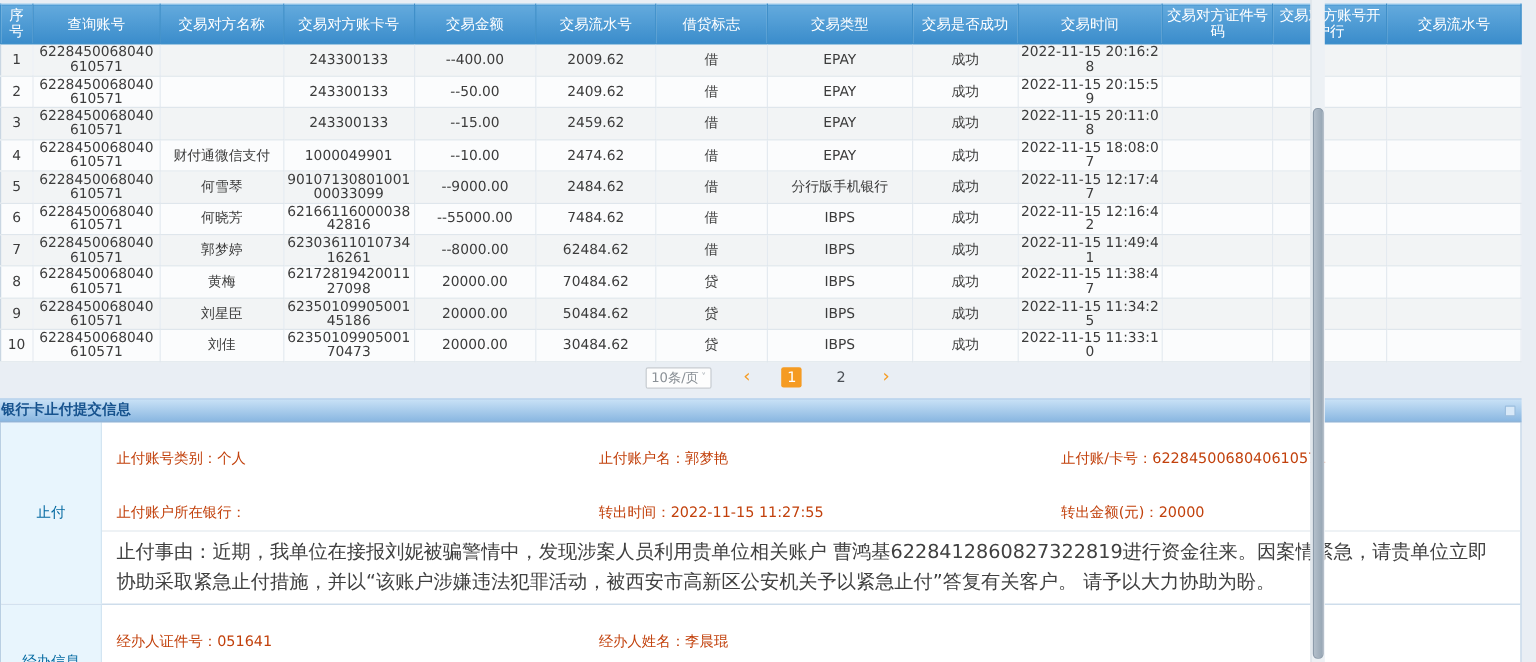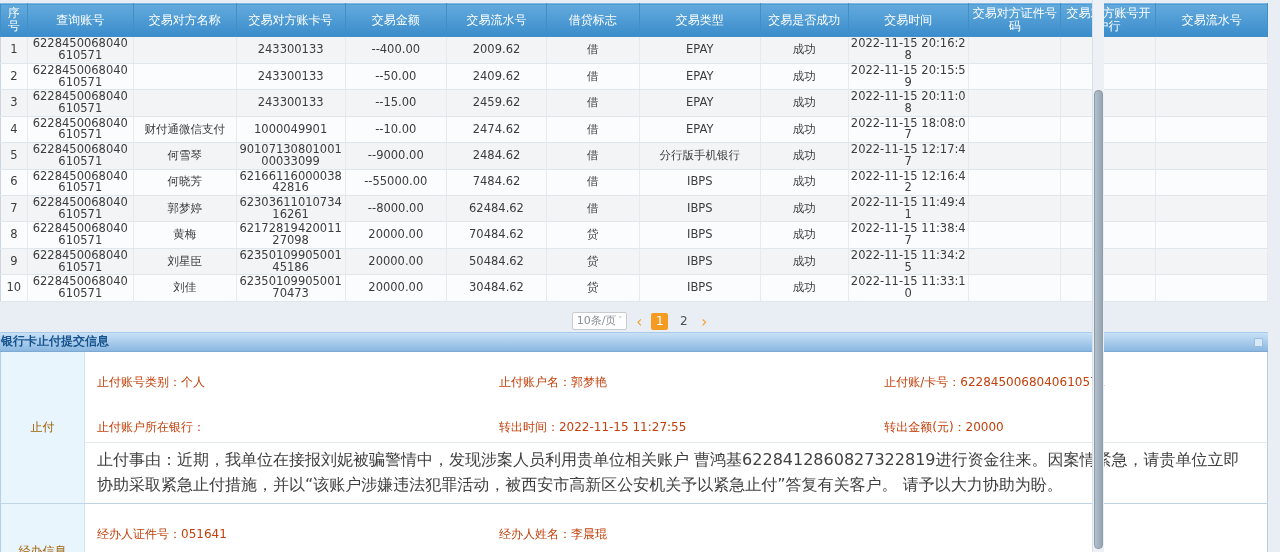--- a/index.html
+++ b/index.html
@@ -17,22 +17,22 @@
   table.grid td { font-size:11.5px; line-height:1.02; color:#3c3c3c; text-align:center;
                   padding:1px 2px; border-right:1px solid #e4eaf0; border-bottom:1px solid #dfe6ec;
                   word-break:break-all; overflow:hidden; }
   table.grid tbody tr:nth-child(odd)  td { background:#f2f4f5; }
   table.grid tbody tr:nth-child(even) td { background:#fbfcfd; }
 
   .tx-wrap { margin-top:3px; }
   table.tx td { height:22px; }
 
   
-  .pagination { height:24px; margin:4px 0 2px 0; display:flex; align-items:flex-end;
-                justify-content:center; gap:7px;padding-left:13px; }
+  .pagination { height:24px; margin:4px 0 2px 0; display:flex; align-items:flex-start;
+                justify-content:center; gap:24px;padding-left:13px; }
   .pagesize { display:flex; align-items:center; gap:2px; border:1px solid #c7ccd1;
               background:#fdfdfd; border-radius:2px; padding:1px 4px; font-size:11px;
               color:#8a9096; height:18px; }
   .pagesize .caret { font-size:8px; color:#b0b6bc; }
   .pg-arrow { color:#f59b22; font-size:15px; line-height:1; cursor:pointer; padding:0 2px; }
   .pg-num { min-width:17px; height:17px; display:flex; align-items:center; justify-content:center;
             font-size:12px; color:#4a4f55; cursor:pointer; border-radius:2px; }
   .pg-num.active { background:#f59b22; color:#fff; }
 
   
@@ -42,21 +42,21 @@
                  padding-left:1px; }
   .bar-icon { position:absolute; right:5px; top:5px; width:9px; height:9px;
               background:#d8e9f8; border:1px solid #9cbede; border-radius:1px; }
 
   
   .panel { background:#fff; border:1px solid #b9cfe3; border-top:none; }
   .group { display:flex; }
   .group + .group { border-top:1px solid #c2d5e6; }
   .group-label { flex:0 0 84px; background:#e8f5fd; border-right:1px solid #d3e5f2;
                  display:flex; align-items:center; justify-content:center;
-                 color:#a16207; font-size:12px; }
+                 color:#0369a1; font-size:12px; }
   .group-body { flex:1; min-width:0; }
   .fg-row { display:grid; grid-template-columns:34% 32.6% 33.4%; }
   .fg-cell { padding:22px 4px 6px 12px; font-size:12px; color:#c2410c; white-space:nowrap;
              overflow:hidden; }
   .reason { border-top:1px solid #e3e9ef; padding:5px 14px 6px 12px; font-size:16px;
             color:#404040; line-height:1.55; }
   .handler-bottom { border-top:1px solid #e3e9ef; height:5px; }
 
   
   .vscrollbar { position:absolute; right:0; top:0; width:12px; height:552px; background:#edf1f5;

